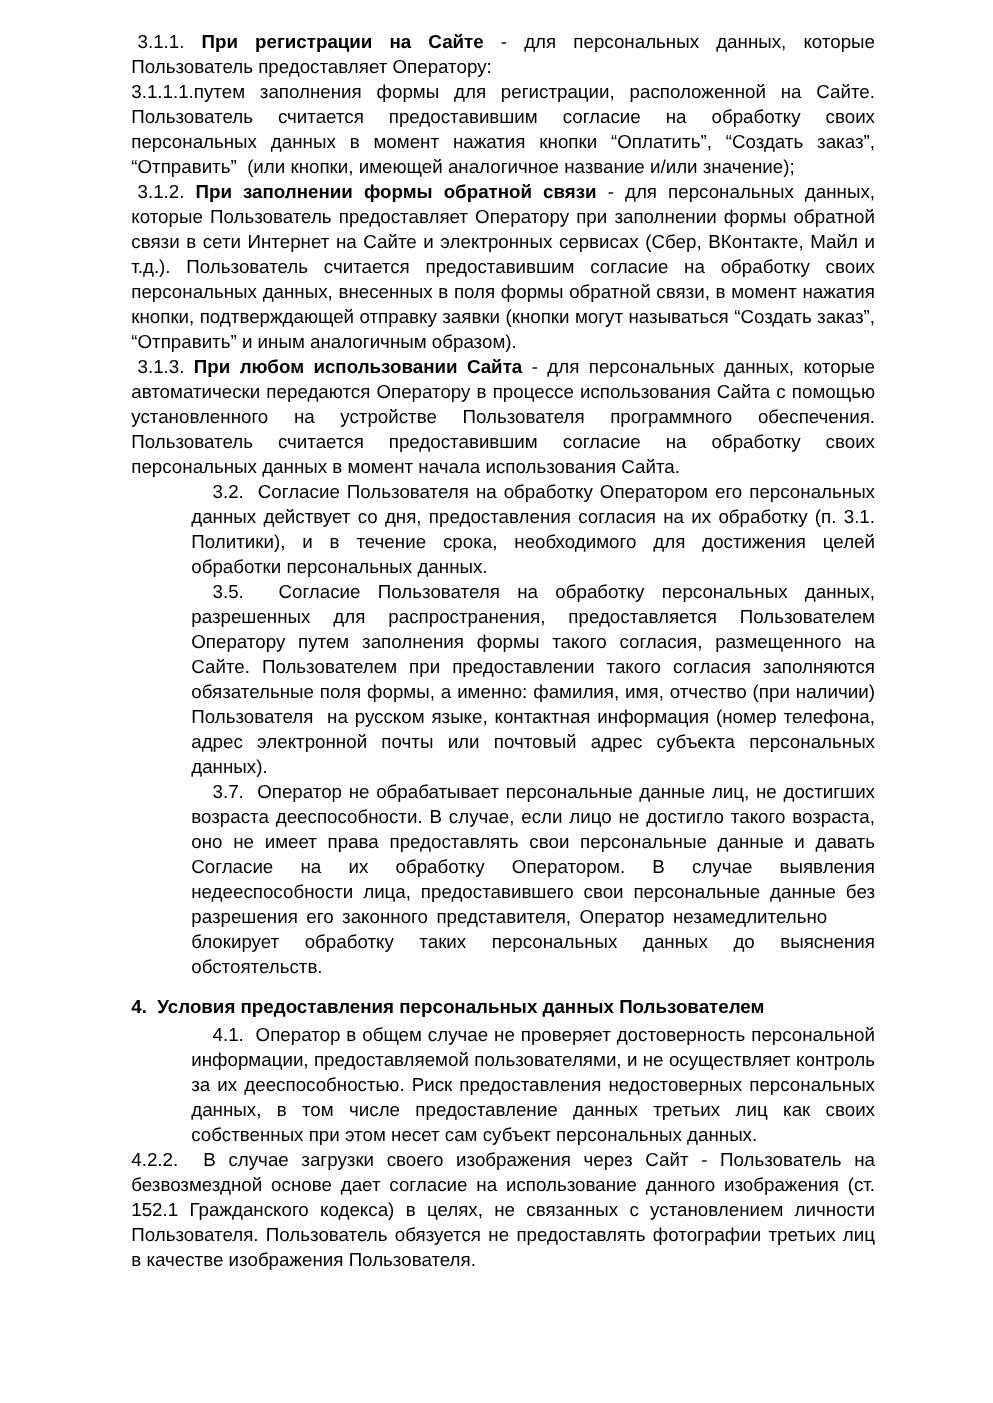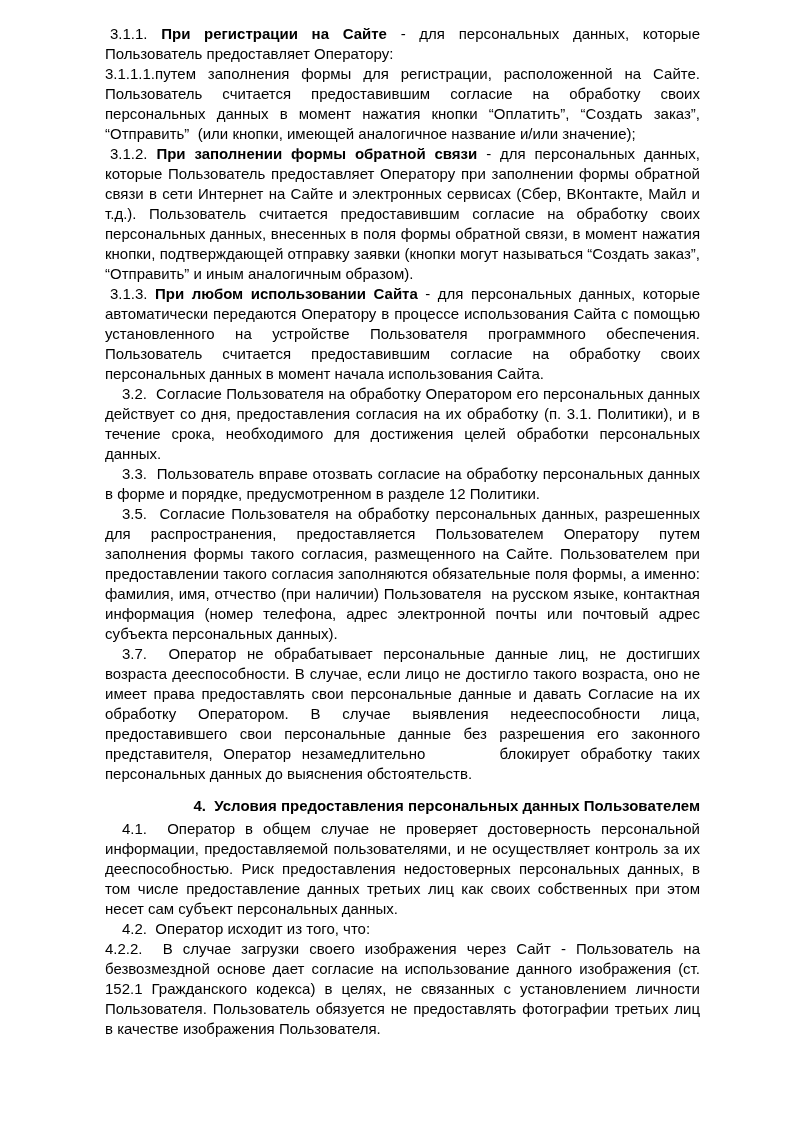--- a/index.html
+++ b/index.html
@@ -16,24 +16,24 @@
     line-height: 20px;
     padding: 24px 49px 20px 60px;
     overflow: hidden;
   }
   .para {
     text-align: justify;
     text-justify: inter-word;
   }
   .indent-none { text-indent: 0; }
   .indent-sm   { text-indent: 5px; }
-  .indent-md   { text-indent: 17px; }
+  .indent-md   { text-indent: 17px; margin-left: 48px; }
   .para b { font-weight: bold; }
   .section-heading {
-    text-align: right;
+    text-align: left;
     font-weight: bold;
     text-indent: 0;
     margin-top: 12px;
     margin-bottom: 3px;
   }
 </style>
 </head>
 <body>
 
 <div class="page">
@@ -41,30 +41,28 @@
   <p class="para indent-sm"><span>3.1.1.</span><b>&nbsp;При регистрации на Сайте</b><span> - для персональных данных, которые Пользователь предоставляет Оператору:</span></p>
 
   <p class="para indent-none"><span>3.1.1.1.путем заполнения формы для регистрации, расположенной на Сайте. Пользователь считается предоставившим согласие на обработку своих персональных данных в момент нажатия кнопки “Оплатить”, “Создать заказ”, “Отправить”&nbsp; (или кнопки, имеющей аналогичное название и/или значение);</span></p>
 
   <p class="para indent-sm"><span>3.1.2.</span><b>&nbsp;При заполнении формы обратной связи</b><span> - для персональных данных, которые Пользователь предоставляет Оператору при заполнении формы обратной связи в сети Интернет на Сайте и электронных сервисах (Сбер, ВКонтакте, Майл и т.д.). Пользователь считается предоставившим согласие на обработку своих персональных данных, внесенных в поля формы обратной связи, в момент нажатия кнопки, подтверждающей отправку заявки (кнопки могут называться “Создать заказ”, “Отправить” и иным аналогичным образом).</span></p>
 
   <p class="para indent-sm"><span>3.1.3.</span><b>&nbsp;При любом использовании Сайта</b><span> - для персональных данных, которые автоматически передаются Оператору в процессе использования Сайта с помощью установленного на устройстве Пользователя программного обеспечения. Пользователь считается предоставившим согласие на обработку своих персональных данных в момент начала использования Сайта.</span></p>
 
   <p class="para indent-md"><span>3.2.&nbsp; Согласие Пользователя на обработку Оператором его персональных данных действует со дня, предоставления согласия на их обработку (п. 3.1. Политики), и в течение срока, необходимого для достижения целей обработки персональных данных.</span></p>
 
-  <p class="para indent-md"><span>3.3.&nbsp; Пользователь вправе отозвать согласие на обработку персональных данных в форме и порядке, предусмотренном в разделе 12 Политики.</span></p>
 
 
   <p class="para indent-md"><span>3.5.&nbsp; Согласие Пользователя на обработку персональных данных, разрешенных для распространения, предоставляется Пользователем Оператору путем заполнения формы такого согласия, размещенного на Сайте. Пользователем при предоставлении такого согласия заполняются обязательные поля формы, а именно: фамилия, имя, отчество (при наличии) Пользователя&nbsp; на русском языке, контактная информация (номер телефона, адрес электронной почты или почтовый адрес субъекта персональных данных).</span></p>
 
 
   <p class="para indent-md"><span>3.7.&nbsp; Оператор не обрабатывает персональные данные лиц, не достигших возраста дееспособности. В случае, если лицо не достигло такого возраста, оно не имеет права предоставлять свои персональные данные и давать Согласие на их обработку Оператором. В случае выявления недееспособности лица, предоставившего свои персональные данные без разрешения его законного представителя, Оператор незамедлительно&nbsp;&nbsp;&nbsp;&nbsp;&nbsp;&nbsp; блокирует обработку таких персональных данных до выяснения обстоятельств.</span></p>
 
   <p class="para section-heading">4.&nbsp; Условия предоставления персональных данных Пользователем</p>
 
   <p class="para indent-md"><span>4.1.&nbsp; Оператор в общем случае не проверяет достоверность персональной информации, предоставляемой пользователями, и не осуществляет контроль за их дееспособностью. Риск предоставления недостоверных персональных данных, в том числе предоставление данных третьих лиц как своих собственных при этом несет сам субъект персональных данных.</span></p>
 
-  <p class="para indent-md"><span>4.2.&nbsp; Оператор исходит из того, что:</span></p>
 
 
   <p class="para indent-none"><span>4.2.2.&nbsp; В случае загрузки своего изображения через Сайт - Пользователь на безвозмездной основе дает согласие на использование данного изображения (ст. 152.1 Гражданского кодекса) в целях, не связанных с установлением личности Пользователя. Пользователь обязуется не предоставлять фотографии третьих лиц в качестве изображения Пользователя.</span></p>
 
 </div>
 
 </body></html>

